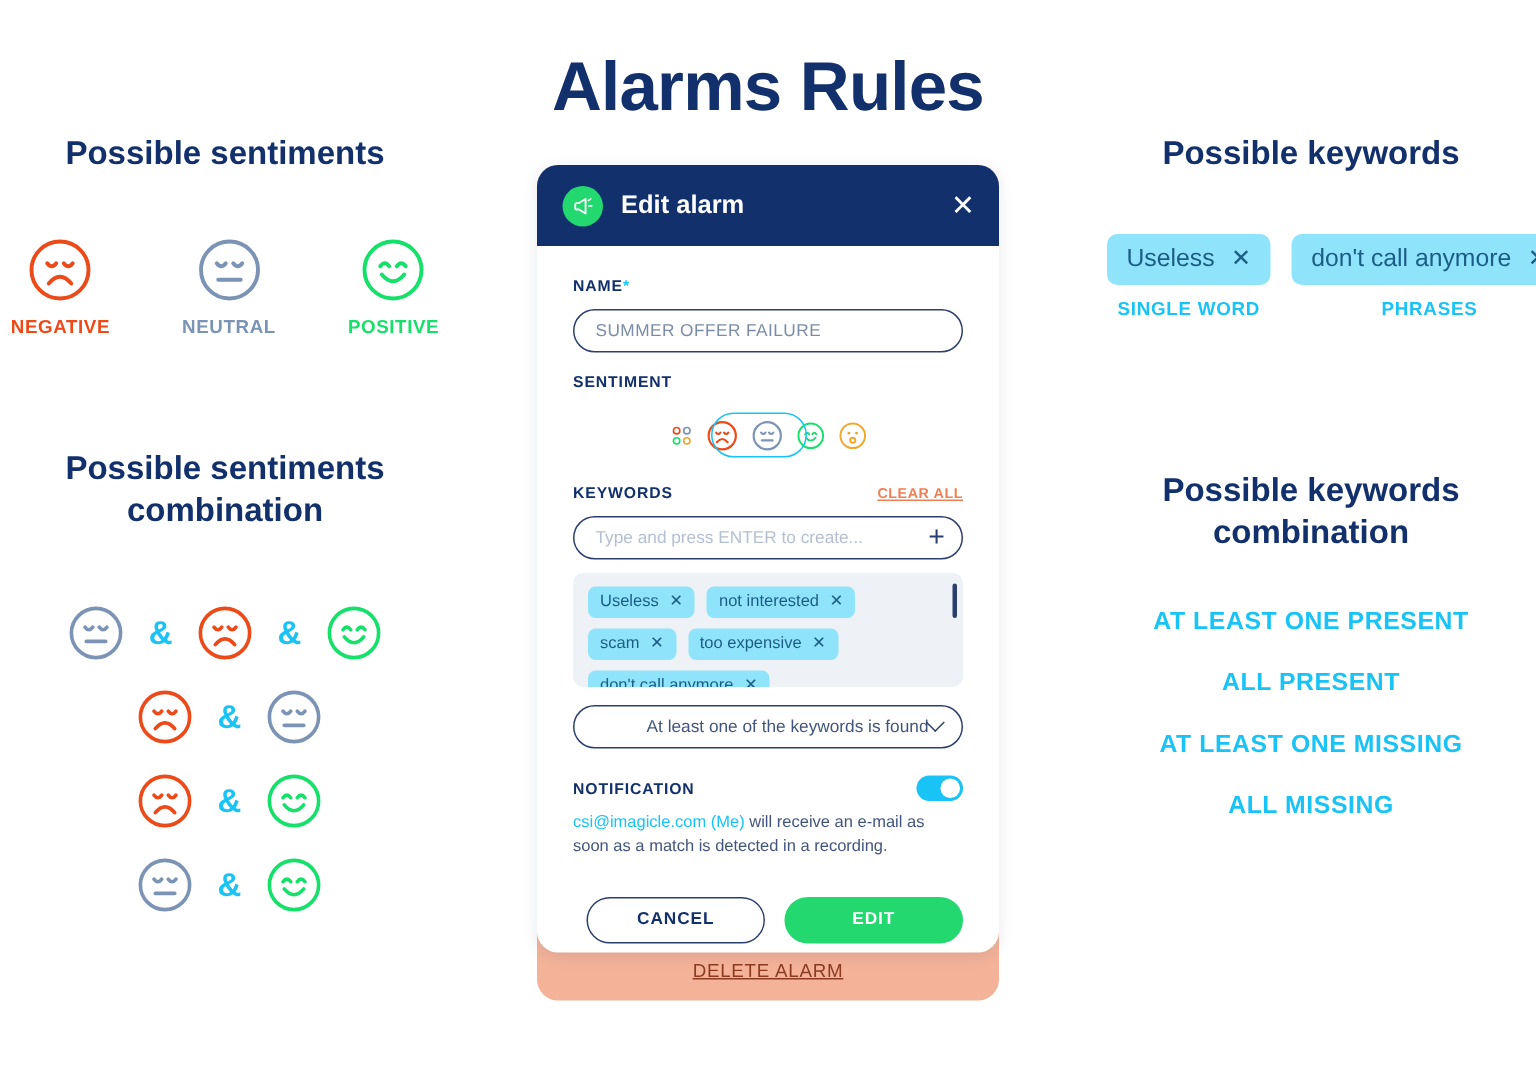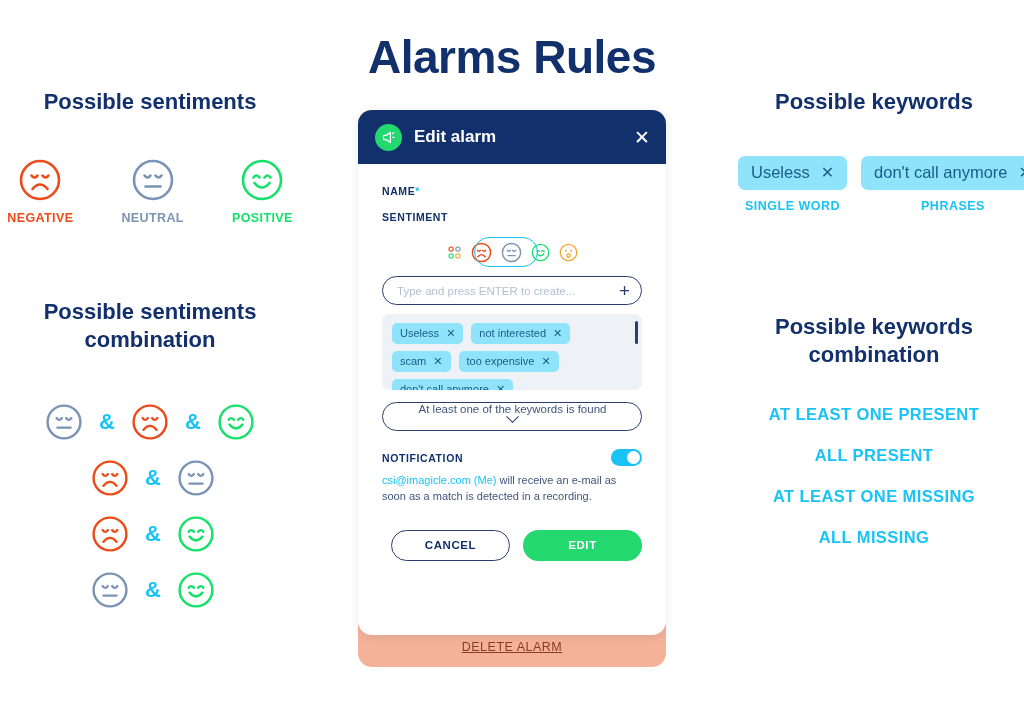--- a/index.html
+++ b/index.html
@@ -176,22 +176,22 @@
   }
   .chip-sm .xg { font-size: 11px; line-height: 1; }
   .chips-scroll {
     position: absolute; right: 4px; top: 7px;
     width: 3px; height: 23px; background: #2b3f6e; border-radius: 2px;
   }
 
   .select-pill {
     margin-top: 12px; height: 29px; border: 1.6px solid #2b3f6e;
     border-radius: 16px; display: flex; align-items: center;
-    justify-content: flex-start; padding: 0 13px 0 14px;
-    font-size: 11.5px; color: #41557c; flex-direction: column;
+    justify-content: flex-end; padding: 0 13px 0 14px;
+    font-size: 11.5px; color: #41557c;
   }
   .chev { width: 9px; height: 9px; border-right: 1.7px solid #2b3f6e;
           border-bottom: 1.7px solid #2b3f6e; transform: rotate(45deg) translate(-2px,-2px); }
 
   .notif-row {
     margin-top: 18px; display: flex; align-items: center;
     justify-content: space-between;
     text-align: center;
   }
   .toggle {
@@ -428,20 +428,23 @@
           </svg>
         </span>
         <span class="hdr-title">Edit alarm</span>
         <span class="hdr-close">✕</span>
       </div>
 
       <div class="modal-body">
 
         <div class="field-label">
           <span>NAME</span><span class="req">*</span>
+        </div>
+        <div class="pill-input">
+          <span>SUMMER OFFER FAILURE</span>
         </div>
 
         <div class="field-label" style="margin-top:14px;">SENTIMENT</div>
         <div class="sent-picker">
           <div class="sent-pick-ring"></div>
 
           <span>
             <svg width="15" height="15" viewBox="0 0 22 22">
               <circle cx="6" cy="6" r="3.1" fill="none" stroke="#ec4a19" stroke-width="1.6"></circle>
               <circle cx="16" cy="6" r="3.1" fill="none" stroke="#7b93b4" stroke-width="1.6"></circle>
@@ -480,20 +483,24 @@
           <span>
             <svg width="19" height="19" viewBox="0 0 44 44">
               <circle cx="22" cy="22" r="19" fill="none" stroke="#f0a72c" stroke-width="3"></circle>
               <circle cx="16" cy="18" r="2.2" fill="#f0a72c"></circle>
               <circle cx="28" cy="18" r="2.2" fill="#f0a72c"></circle>
               <circle cx="22" cy="29" r="4" fill="none" stroke="#f0a72c" stroke-width="3"></circle>
             </svg>
           </span>
         </div>
 
+        <div class="label-row" style="margin-top:18px;">
+          <span class="field-label">KEYWORDS</span>
+          <span class="clear-all">CLEAR ALL</span>
+        </div>
 
         <div class="kw-input">
           <span class="ph">Type and press ENTER to create...</span>
           <span class="plus">+</span>
         </div>
 
         <div class="chips-area">
           <div class="chips-flow">
             <span class="chip-sm">
               <span>Useless</span>

